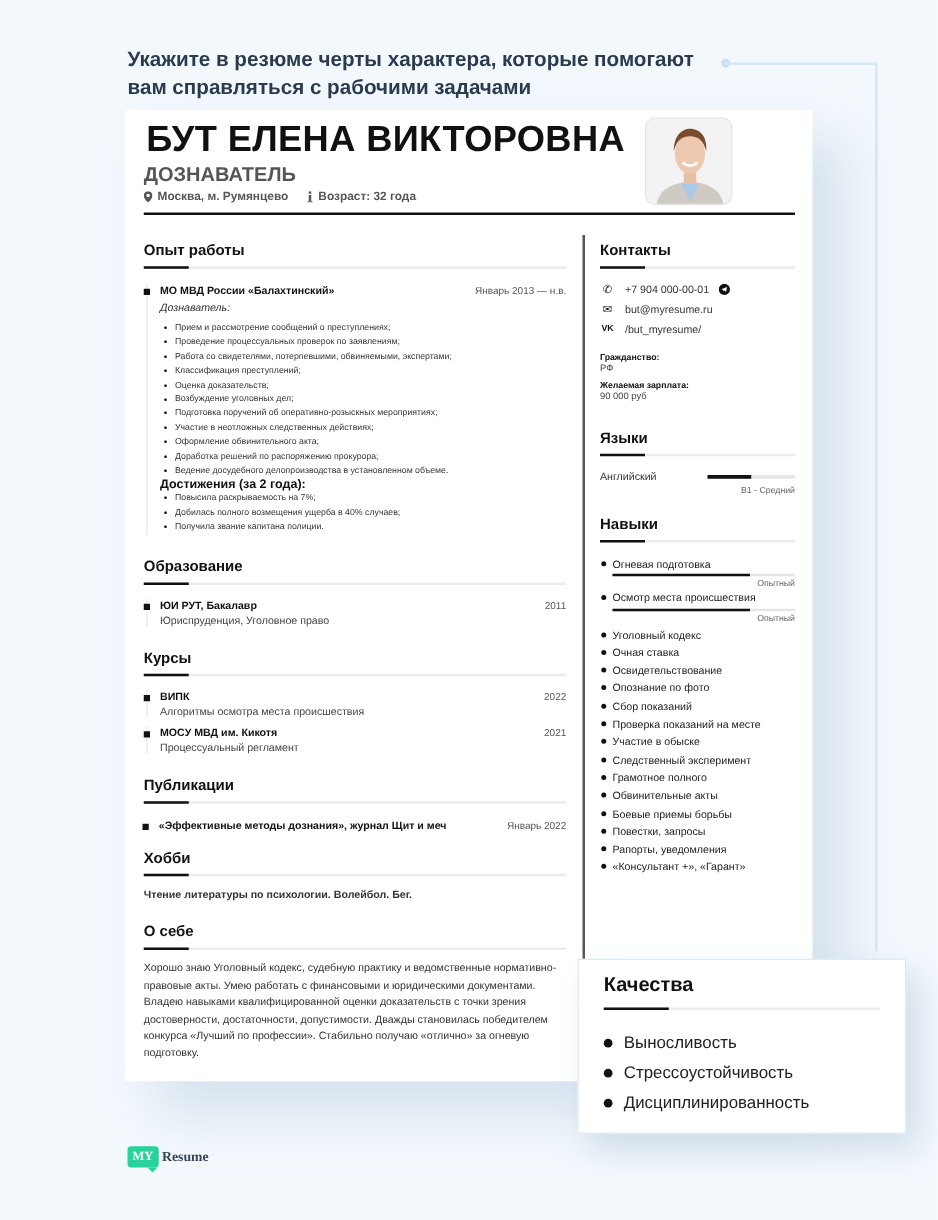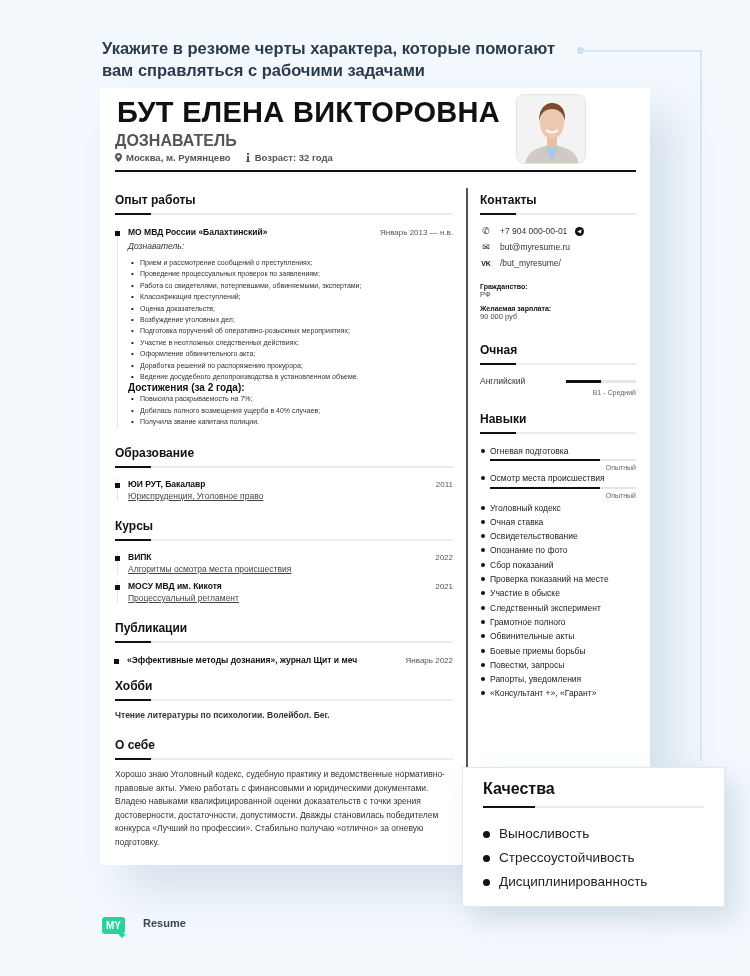--- a/index.html
+++ b/index.html
@@ -66,21 +66,21 @@
   }
   .left { position: absolute; left: 15px; top: 105px; width: 338px; }
   .right { position: absolute; left: 380px; top: 105px; width: 156px; }
   .entry { position: relative; padding-left: 10px; border-left: 1px solid #e6e6e6; margin-left: 2px; }
   .entry .marker {
     position: absolute; left: -3px; top: 4px; width: 5px; height: 5px; background: #111;
   }
   .entry-head { display: flex; justify-content: space-between; align-items: baseline; }
   .entry-title { font-size: 8.5px; font-weight: bold; color: #111; }
   .entry-date { font-size: 8px; color: #555; }
-  .entry-sub { font-size: 8.5px; color: #444; margin-top: 2px; text-decoration: underline; }
+  .entry-sub { font-size: 8.5px; color: #444; margin-top: 2px; }
   .entry-role { font-size: 8.5px; font-style: italic; color: #333; margin-top: 4px; }
   ul.bullets { list-style: none; margin-top: 6px; }
   ul.bullets li { font-size: 7px; color: #333; line-height: 11.4px; padding-left: 12px; position: relative; }
   ul.bullets li::before { content: "•"; position: absolute; left: 3px; top: 0; font-size: 8px; color: #111; }
   .ach-title { font-size: 10px; font-weight: bold; color: #111; line-height: 11px; }
   .plain { font-size: 8.5px; color: #333; line-height: 13.5px; }
   .contact-row { display: flex; align-items: center; gap: 8px; font-size: 8.5px; color: #333; height: 16px; }
   .contact-row .ico { width: 12px; text-align: center; font-size: 9px; color: #111; }
   .kv-label { font-size: 7px; font-weight: bold; color: #111; }
   .kv-value { font-size: 7.5px; color: #444; }
@@ -97,21 +97,21 @@
     background: #fff; border: 1px solid #dfe9f2;
     box-shadow: 10px 12px 24px rgba(170,190,210,0.45);
     padding: 12px 20px;
   }
   .qualities .title { font-size: 16px; font-weight: bold; color: #111; margin-top: 0px; }
   .qualities .rule { position: relative; height: 2px; background: #ececec; margin-top: 8px; }
   .qualities .rule::before { content: ""; position: absolute; left: 0; top: 0; width: 52px; height: 2px; background: #111; }
   .qualities ul { list-style: none; margin-top: 14px; }
   .qualities li { font-size: 13.5px; color: #222; position: relative; padding-left: 16px; line-height: 24px; }
   .qualities li::before { content: ""; position: absolute; left: 0; top: 9px; width: 7px; height: 7px; border-radius: 50%; background: #111; }
-  .logo { position: absolute; left: 102px; top: 917px; display: flex; gap: 18px; }
+  .logo { position: absolute; left: 102px; top: 917px; display: flex; align-items: center; gap: 3px; font-family: Liberation Serif, serif; }
   .logo .badge {
     background: #27d39a; color: #fff; font-weight: bold; font-size: 10px;
     padding: 3px 4px; border-radius: 3px; position: relative;
   }
   .logo .badge::after {
     content: ""; position: absolute; left: 16px; bottom: -4px; border-left: 4px solid transparent; border-right: 4px solid transparent; border-top: 4px solid #27d39a;
   }
   .logo .text { font-size: 11px; font-weight: bold; color: #3a4656; }
 </style>
 </head>
@@ -273,21 +273,21 @@
         <div class="kv-label">Гражданство:</div>
         <div class="kv-value">РФ</div>
       </div>
       <div style="margin-top:6px;">
         <div class="kv-label">Желаемая зарплата:</div>
         <div class="kv-value">90 000 руб</div>
       </div>
     </div>
 
     <div style="margin-top:22px;">
-      <div class="section-title">Очная</div>
+      <div class="section-title">Языки</div>
       <div class="section-rule"></div>
       <div style="margin-top:11px;">
         <div class="lang-row">
           <span>Английский</span>
           <span class="bar">
               <span class="fill" style="width:50%;"></span>
             </span>
         </div>
         <div class="level">B1 - Средний</div>
       </div>

